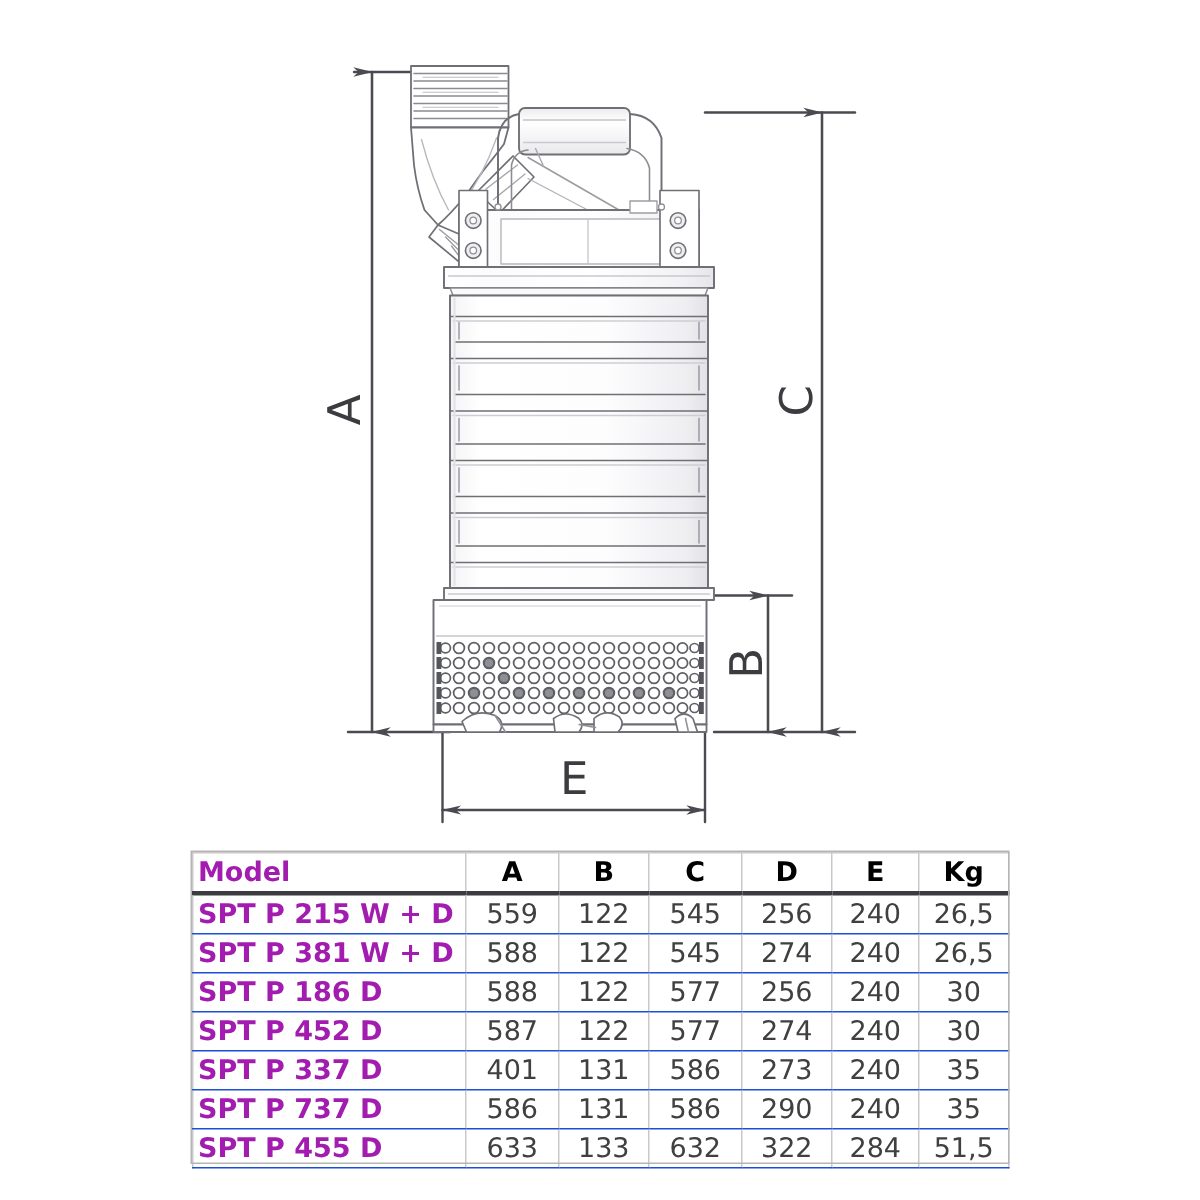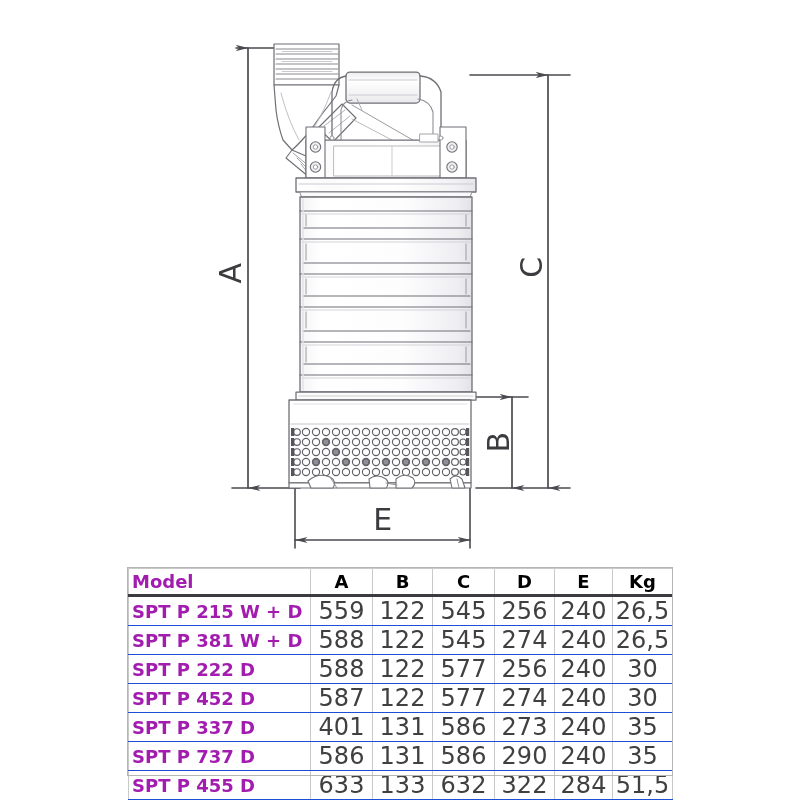--- a/index.html
+++ b/index.html
@@ -74,21 +74,21 @@
     text-align: left;
     padding-left: 3px;
     font-weight: bold;
     color: #a21caf;
     font-size: 18px;
   }
   table.spec td.val {
     text-align: center;
     font-weight: normal;
     color: #404040;
-    font-size: 24px;
+    font-size: 18px;
   }
   table.spec thead th.dimh {
     text-align: center;
   }
   table.spec tbody tr td {
     border-top: 1px solid #cfcfcf;
     border-bottom: 1px solid #1d4ed8;
   }
   .outer-frame {
     position: absolute;
@@ -502,21 +502,21 @@
         <tr>
           <td class="model-col">SPT P 381 W + D</td>
           <td class="val">588</td>
           <td class="val">122</td>
           <td class="val">545</td>
           <td class="val">274</td>
           <td class="val">240</td>
           <td class="val">26,5</td>
         </tr>
         <tr>
-          <td class="model-col">SPT P 222 D</td>
+          <td class="model-col">SPT P 186 D</td>
           <td class="val">588</td>
           <td class="val">122</td>
           <td class="val">577</td>
           <td class="val">256</td>
           <td class="val">240</td>
           <td class="val">30</td>
         </tr>
         <tr>
           <td class="model-col">SPT P 452 D</td>
           <td class="val">587</td>

